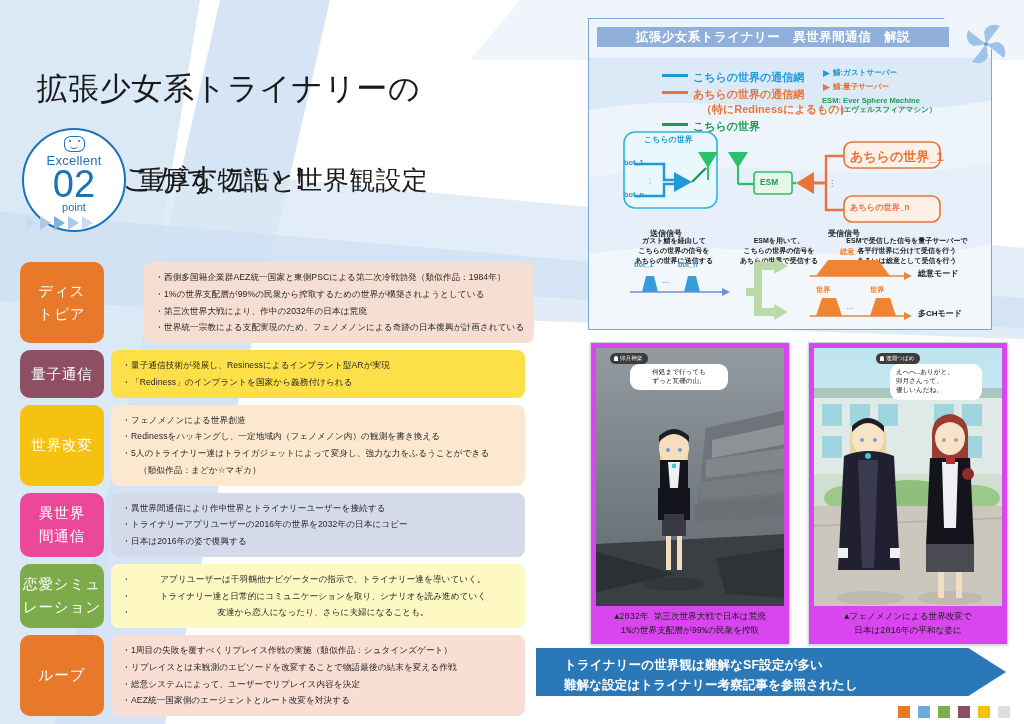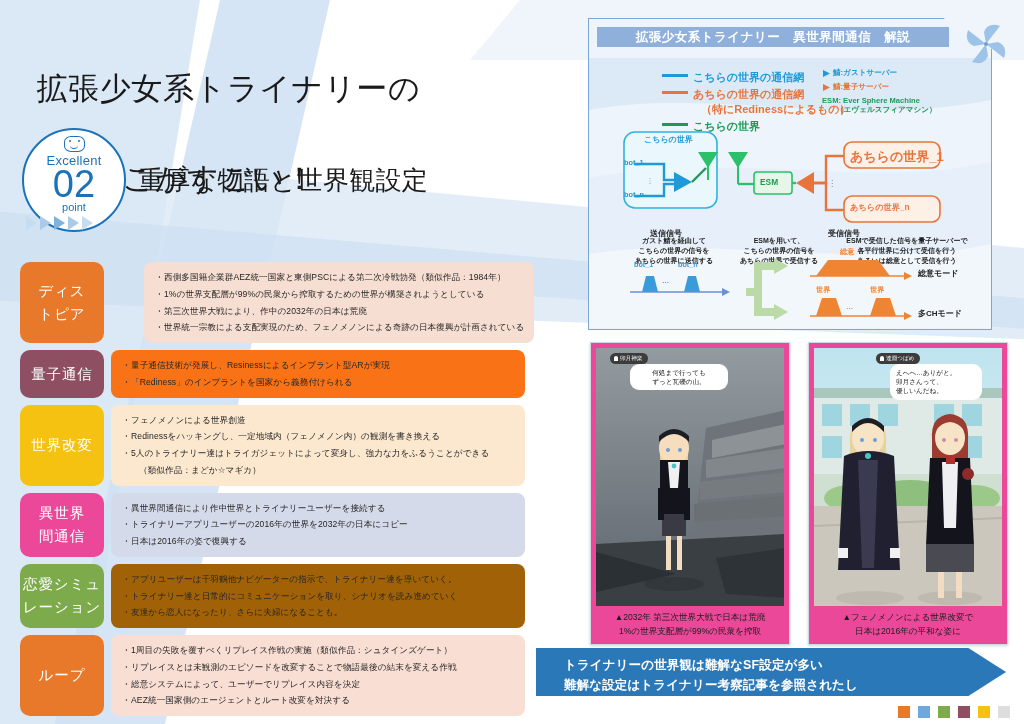--- a/index.html
+++ b/index.html
@@ -78,22 +78,22 @@
   .legend-right .amp{width:9px;height:9px;margin-right:2px;flex:0 0 9px;}
 
   .dgrid{position:absolute;left:0;top:110px;width:404px;height:110px;}
   .cap{position:absolute;font-size:7px;font-weight:bold;color:#222;text-align:center;
        line-height:1.45;}
 
   .sigwrap{position:absolute;left:0;top:228px;width:404px;height:82px;}
   .sig-lab{position:absolute;font-size:8px;font-weight:bold;color:#222;}
 
   
-  .shot{position:absolute;z-index:3;background:#ec4899;border:1px solid #cfd8e3;
-        box-shadow:0 1px 3px rgba(0,0,0,.17);box-sizing:border-box;padding:5px 5px 0 5px;}
+  .shot{position:absolute;z-index:3;background:#d946ef;border:1px solid #cfd8e3;
+        box-shadow:0 1px 3px rgba(0,0,0,.17);box-sizing:border-box;padding:5px 5px 0 5px;font-family:Liberation Mono, monospace;}
   .shot .img{width:100%;height:258px;position:relative;overflow:hidden;}
   .shot .capt{font-size:8.6px;text-align:center;line-height:1.6;padding:5px 2px 5px;color:#1c1c1c;}
   .bubble{position:absolute;background:#fff;border-radius:9px;padding:4px 6px;
           font-size:6.6px;line-height:1.4;color:#111;white-space:pre-line;z-index:4;}
   .nametag{position:absolute;background:#3c3c3c;color:#fff;font-size:5.6px;border-radius:7px;
            padding:1.5px 6px 1.5px 4px;z-index:5;display:flex;align-items:center;gap:2px;}
   .nametag .ico{width:4px;height:5px;background:#fff;border-radius:2px 2px 0 0;display:inline-block;}
 
   
   .banner{position:absolute;left:536px;top:648px;width:470px;height:48px;z-index:3;}
@@ -151,21 +151,21 @@
         <ul>
           <li>西側多国籍企業群AEZ統一国家と東側PSCによる第二次冷戦勃発（類似作品：1984年）</li>
           <li>1%の世界支配層が99%の民衆から搾取するための世界が構築されようとしている</li>
           <li>第三次世界大戦により、作中の2032年の日本は荒廃</li>
           <li>世界統一宗教による支配実現のため、フェノメノンによる奇跡の日本復興が計画されている</li>
         </ul>
       </div>
     </div>
     <div class="row">
       <div class="rowlabel" style="background: rgb(142, 79, 99); white-space: pre-line;">量子通信</div>
-      <div class="rowbody" style="background: #f97316;">
+      <div class="rowbody" style="background: #fde047;">
         <ul>
           <li>量子通信技術が発展し、Resinessによるインプラント型ARが実現</li>
           <li>「Rediness」のインプラントを国家から義務付けられる</li>
         </ul>
       </div>
     </div>
     <div class="row">
       <div class="rowlabel" style="background: rgb(245, 194, 17); white-space: pre-line;">世界改変</div>
       <div class="rowbody" style="background: rgb(251, 232, 207);">
         <ul>
@@ -183,21 +183,21 @@
         <ul>
           <li>異世界間通信により作中世界とトライナリーユーザーを接続する</li>
           <li>トライナリーアプリユーザーの2016年の世界を2032年の日本にコピー</li>
           <li>日本は2016年の姿で復興する</li>
         </ul>
       </div>
     </div>
     <div class="row">
       <div class="rowlabel" style="background: rgb(125, 171, 75); white-space: pre-line;">恋愛シミュ
 レーション</div>
-      <div class="rowbody" style="background: #a16207;">
+      <div class="rowbody" style="background: #fef9c3; text-align: center;">
         <ul>
           <li>アプリユーザーは千羽鶴他ナビゲーターの指示で、トライナリー達を導いていく。</li>
           <li>トライナリー達と日常的にコミュニケーションを取り、シナリオを読み進めていく</li>
           <li>友達から恋人になったり、さらに夫婦になることも。</li>
         </ul>
       </div>
     </div>
     <div class="row">
       <div class="rowlabel" style="background: rgb(232, 121, 43); white-space: pre-line;">ループ</div>
       <div class="rowbody" style="background: rgb(249, 222, 212);">

